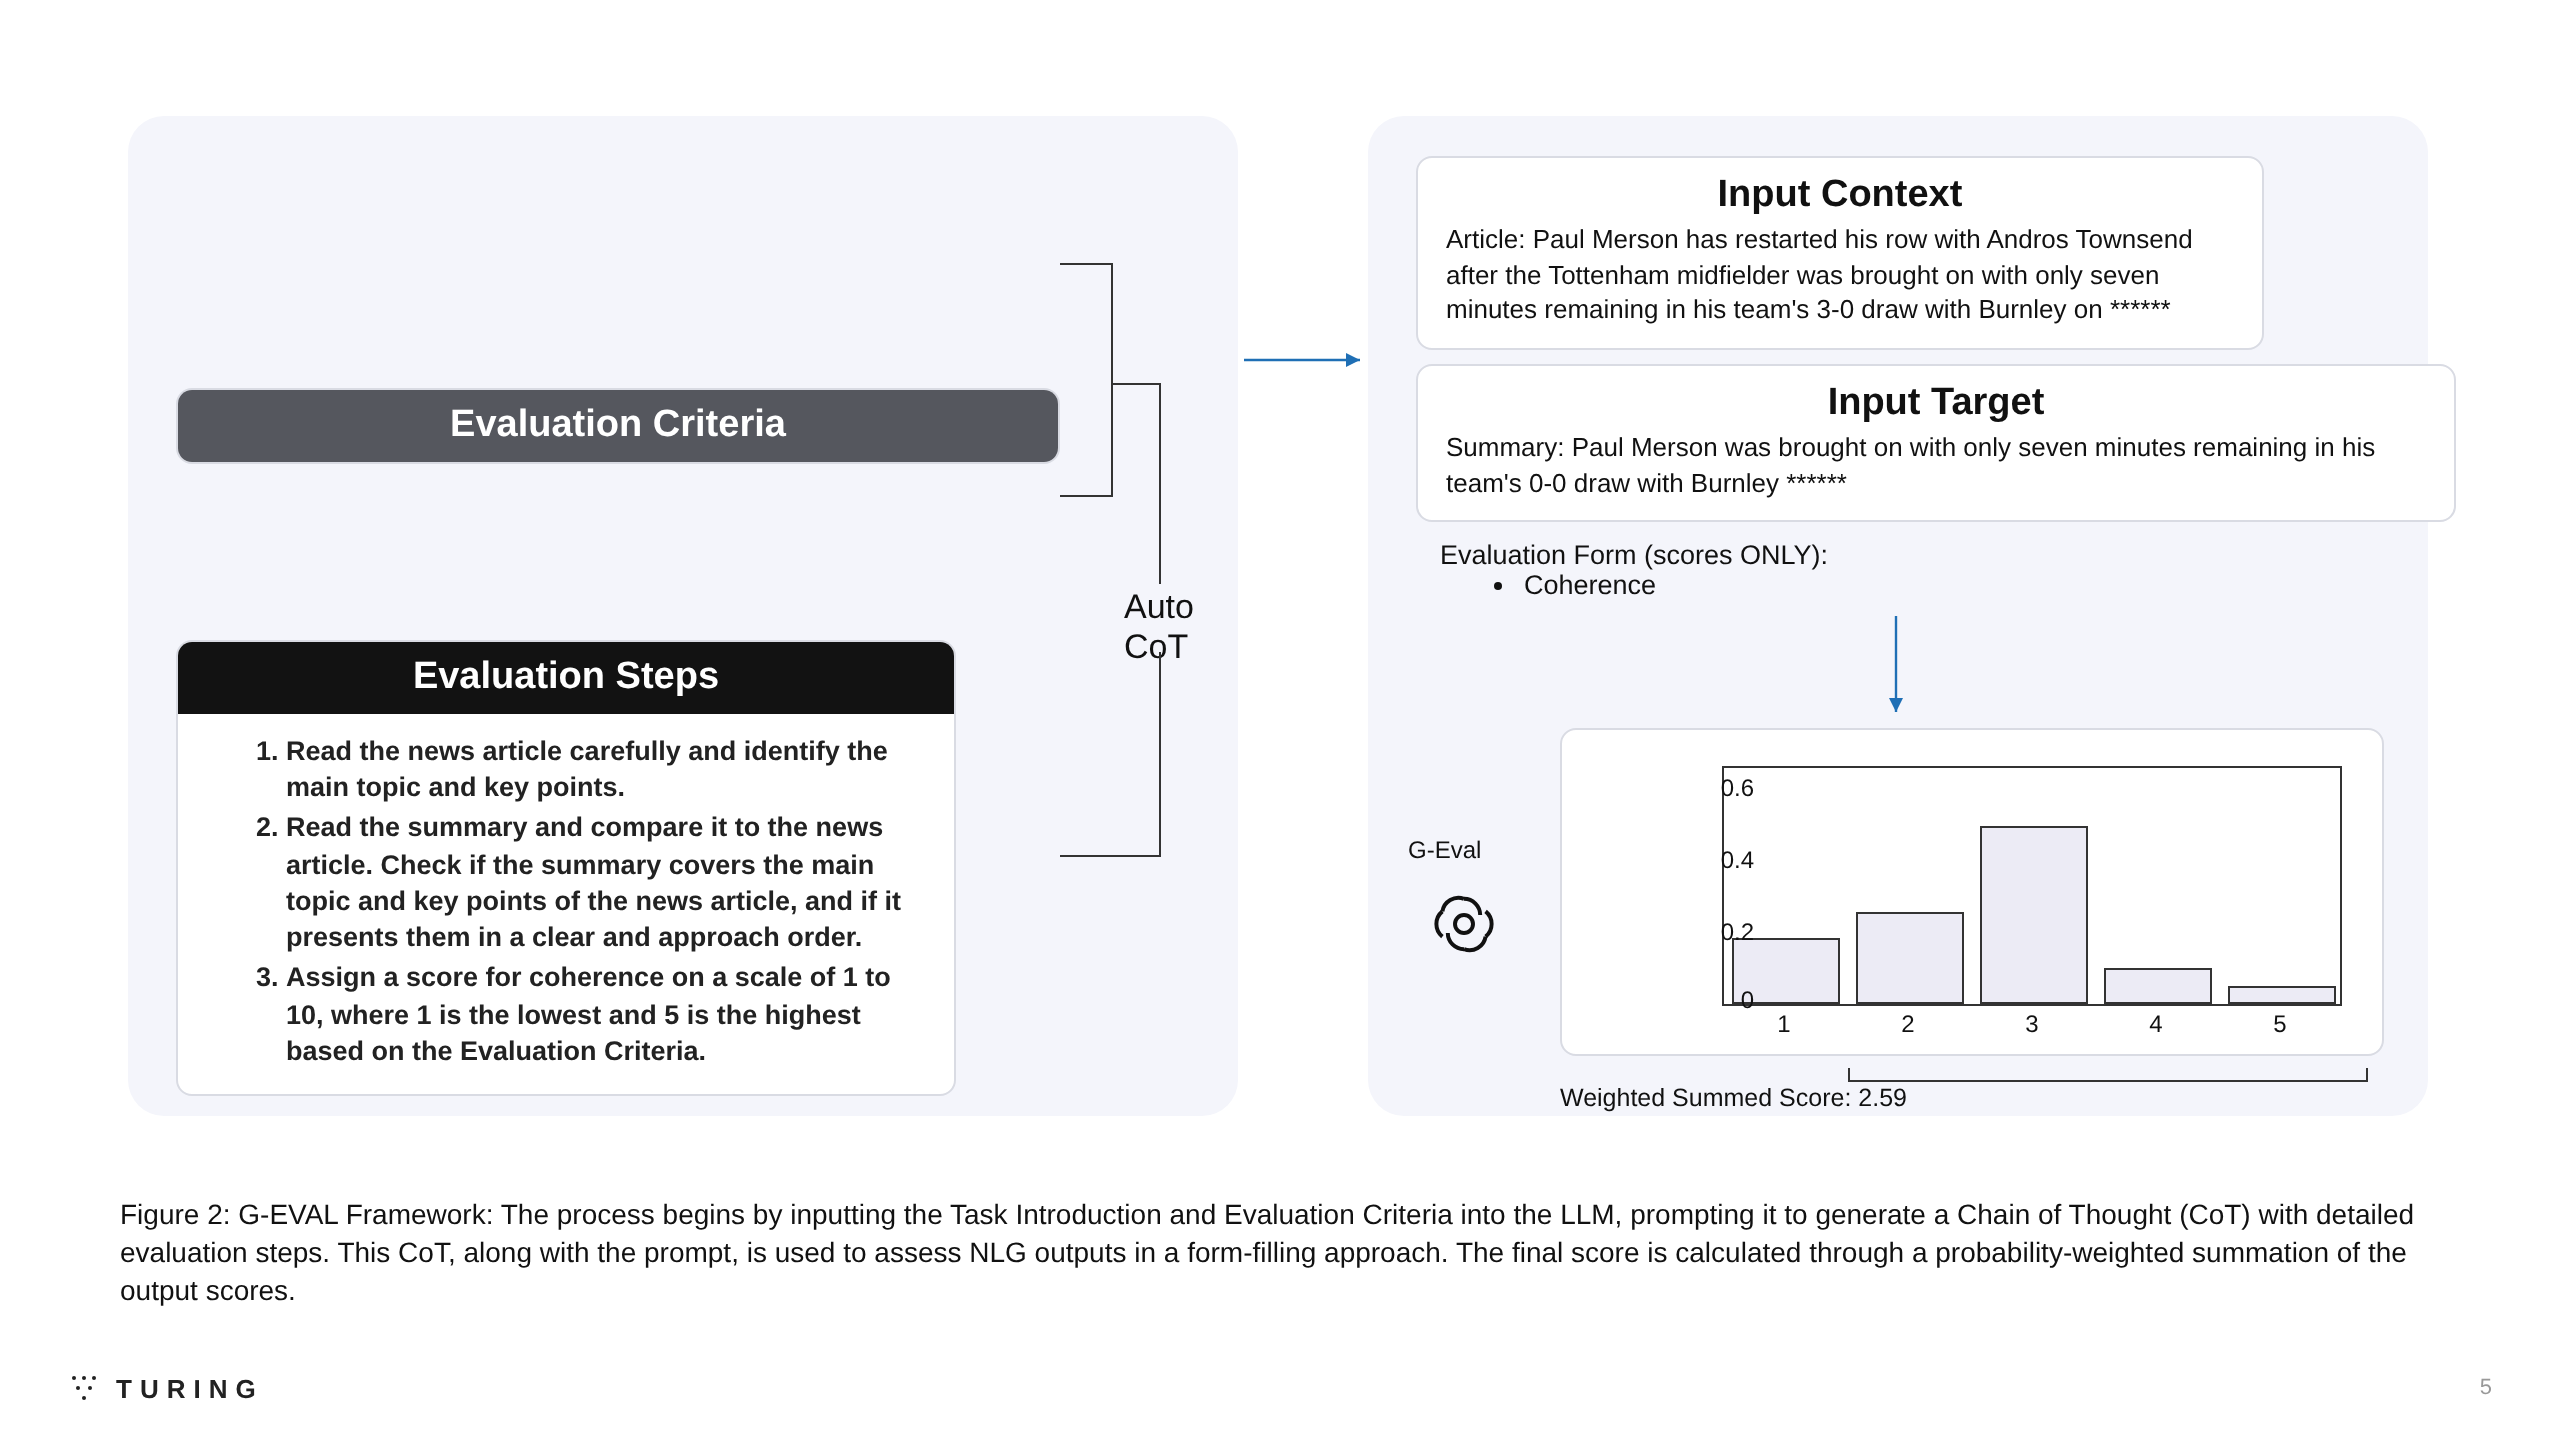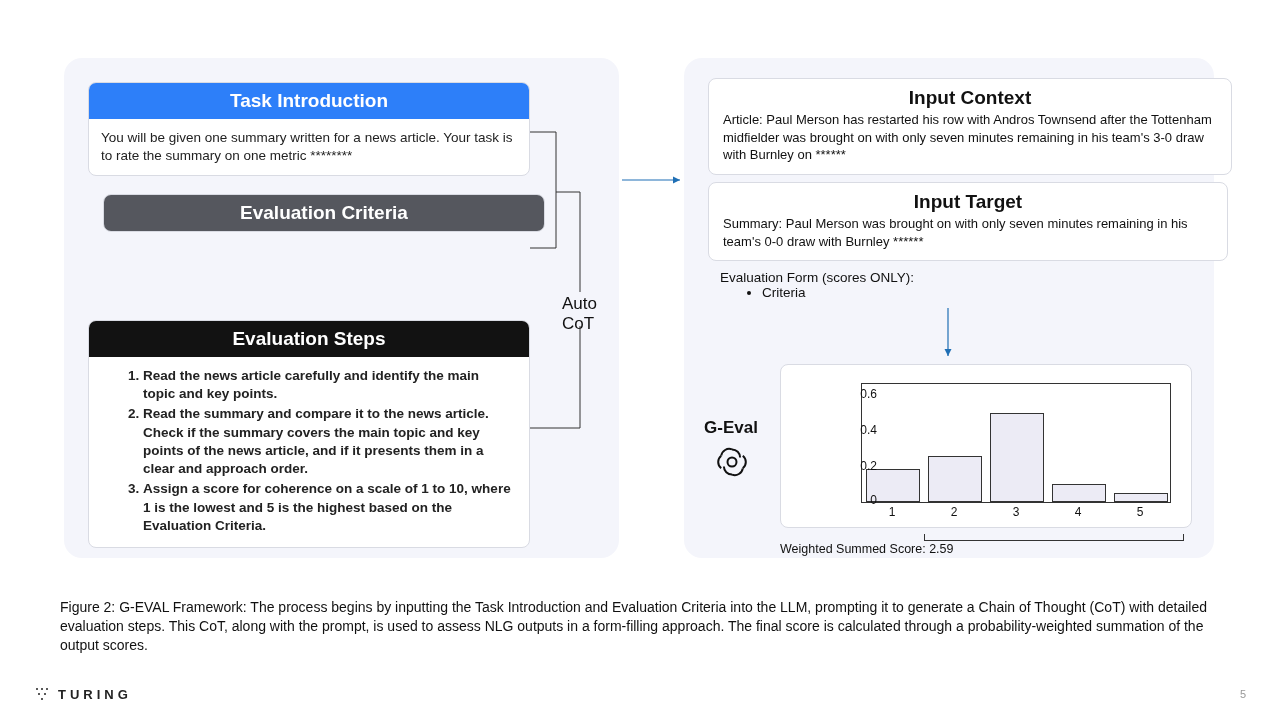--- a/index.html
+++ b/index.html
@@ -56,22 +56,22 @@
   }
   .rcard-title { text-align: center; font-size: 19px; font-weight: 700; margin-bottom: 2px; }
   .rcard-text { font-size: 13px; line-height: 1.35; }
 
   .eval-form { position: absolute; font-size: 13.5px; }
   .eval-form ul { list-style: disc; padding-left: 42px; }
 
   
   .geval-label {
     position: absolute;
-    font-weight: 700;
-    font-size: 17px;
+    font-weight: 400;
+    font-size: 12px;
   }
   .openai-icon {
     position: absolute;
     width: 36px; height: 36px;
   }
 
   
   .chart-card {
     position: absolute;
     background: #fff;
@@ -161,61 +161,57 @@
     position: absolute;
     font-size: 17px;
     text-align: left;
     line-height: 1.15;
   }
 </style>
 </head>
 <body>
 
 <div class="panel-left">
-  <div class="card" style="left:24px; top:24px; width:442px;">
-    <div class="card-header hdr-blue">Task Introduction</div>
-    <div class="card-body">You will be given one summary written for a news article. Your task is to rate the summary on one metric ********</div>
-  </div>
-
-  <div class="card" style="left:24px; top:136px; width:442px;margin-left:15px;">
+
+  <div class="card" style="left:24px; top:136px; width:442px;">
     <div class="card-header hdr-gray">Evaluation Criteria</div>
   </div>
 
-  <div class="card" style="left:24px; top:262px; width:442px;">
+  <div class="card" style="left:24px; top:262px; width:390px;">
     <div class="card-header hdr-black">Evaluation Steps</div>
     <div class="card-body">
       <ol class="steps">
         <li>Read the news article carefully and identify the main topic and key points.</li>
         <li>Read the summary and compare it to the news article. Check if the summary covers the main topic and key points of the news article, and if it presents them in a clear and approach order.</li>
         <li>Assign a score for coherence on a scale of 1 to 10, where 1 is the lowest and 5 is the highest based on the Evaluation Criteria.</li>
       </ol>
     </div>
   </div>
 </div>
 
 <div class="autocot" style="left:562px; top:294px; width:46px;">
   <span>Auto</span><br>
   <span>CoT</span>
 </div>
 
 <div class="panel-right">
-  <div class="rcard" style="left:24px; top:20px; width:524px;">
+  <div class="rcard" style="left:24px; top:20px; width:424px;">
     <div class="rcard-title">Input Context</div>
     <div class="rcard-text">Article: Paul Merson has restarted his row with Andros Townsend after the Tottenham midfielder was brought on with only seven minutes remaining in his team's 3-0 draw with Burnley on ******</div>
   </div>
 
   <div class="rcard" style="left:24px; top:124px; width:520px;">
     <div class="rcard-title">Input Target</div>
     <div class="rcard-text">Summary: Paul Merson was brought on with only seven minutes remaining in his team's 0-0 draw with Burnley ******</div>
   </div>
 
   <div class="eval-form" style="left:36px; top:212px; width:460px;">
     <div>Evaluation Form (scores ONLY):</div>
     <ul>
-      <li>Criteria</li>
+      <li>Coherence</li>
     </ul>
   </div>
 
   <div class="geval-label" style="left:20px; top:360px;">G-Eval</div>
   <div class="openai-icon" style="left:30px; top:386px;">
     <svg viewBox="0 0 40 40" width="36" height="36">
       <g fill="none" stroke="#111" stroke-width="2.2">
         <path d="M20 6 a9 9 0 0 1 9 9"></path>
         <path d="M32 13 a9 9 0 0 1 0 14"></path>
         <path d="M32 27 a9 9 0 0 1 -12 7"></path>

